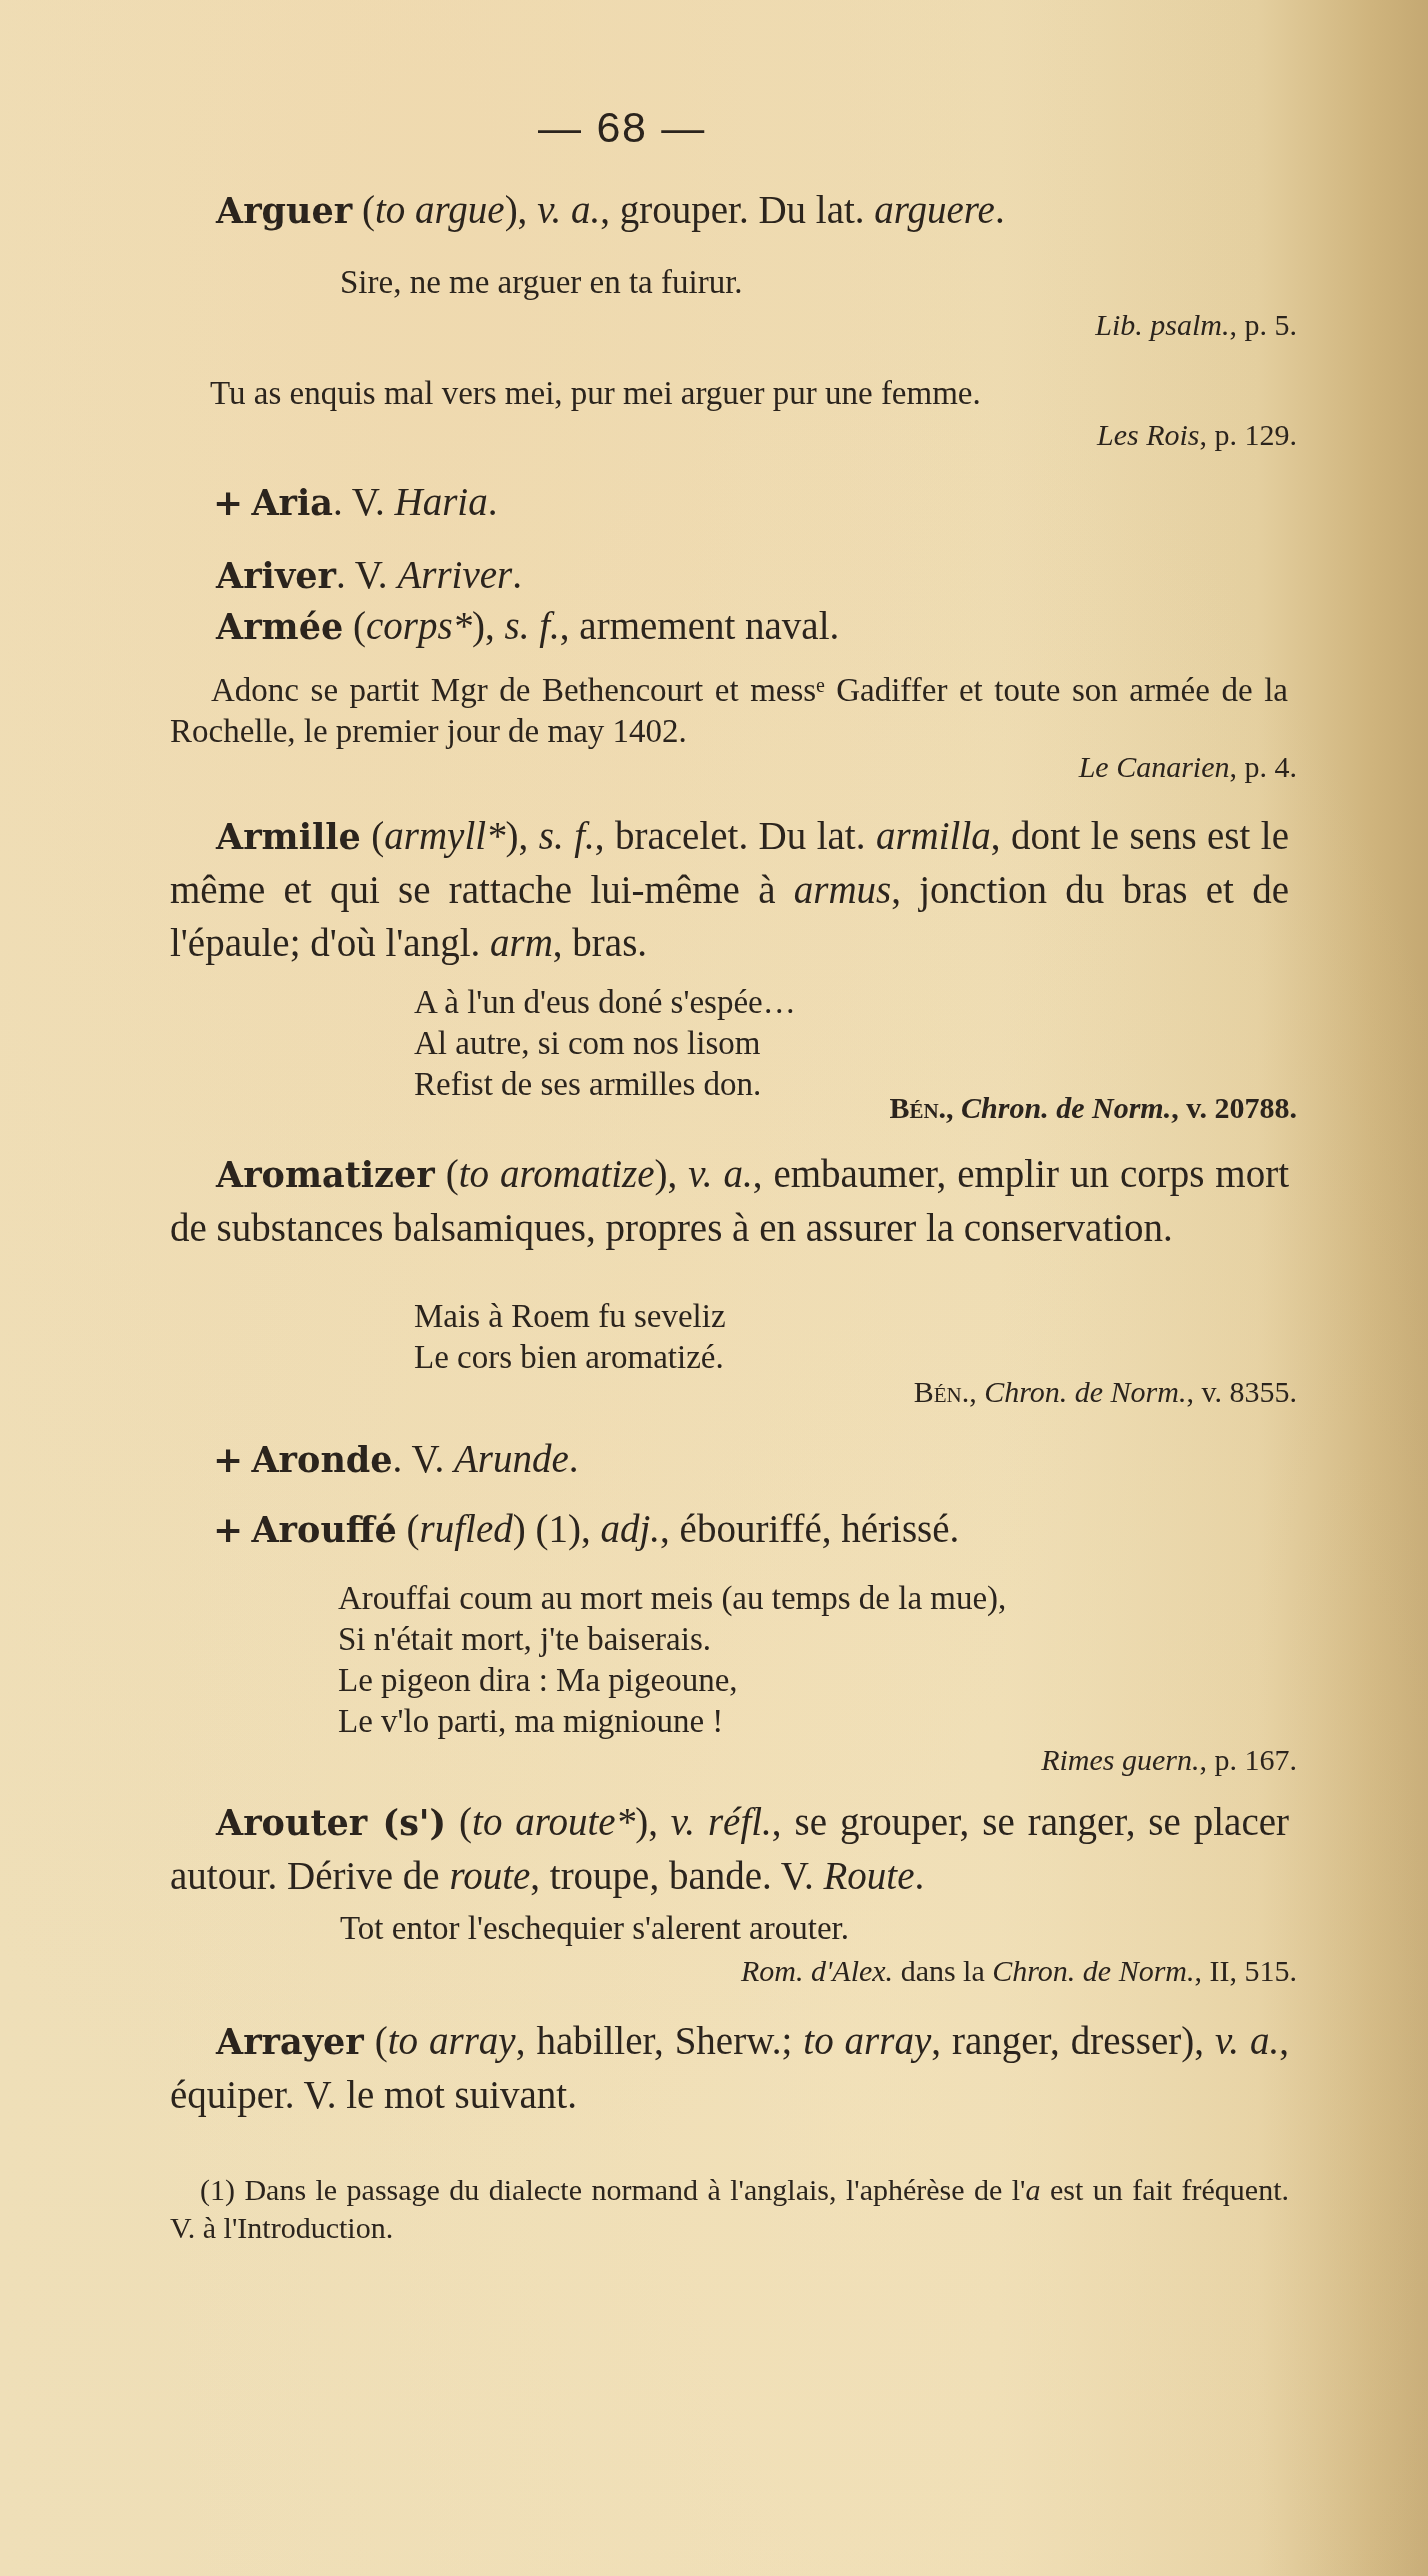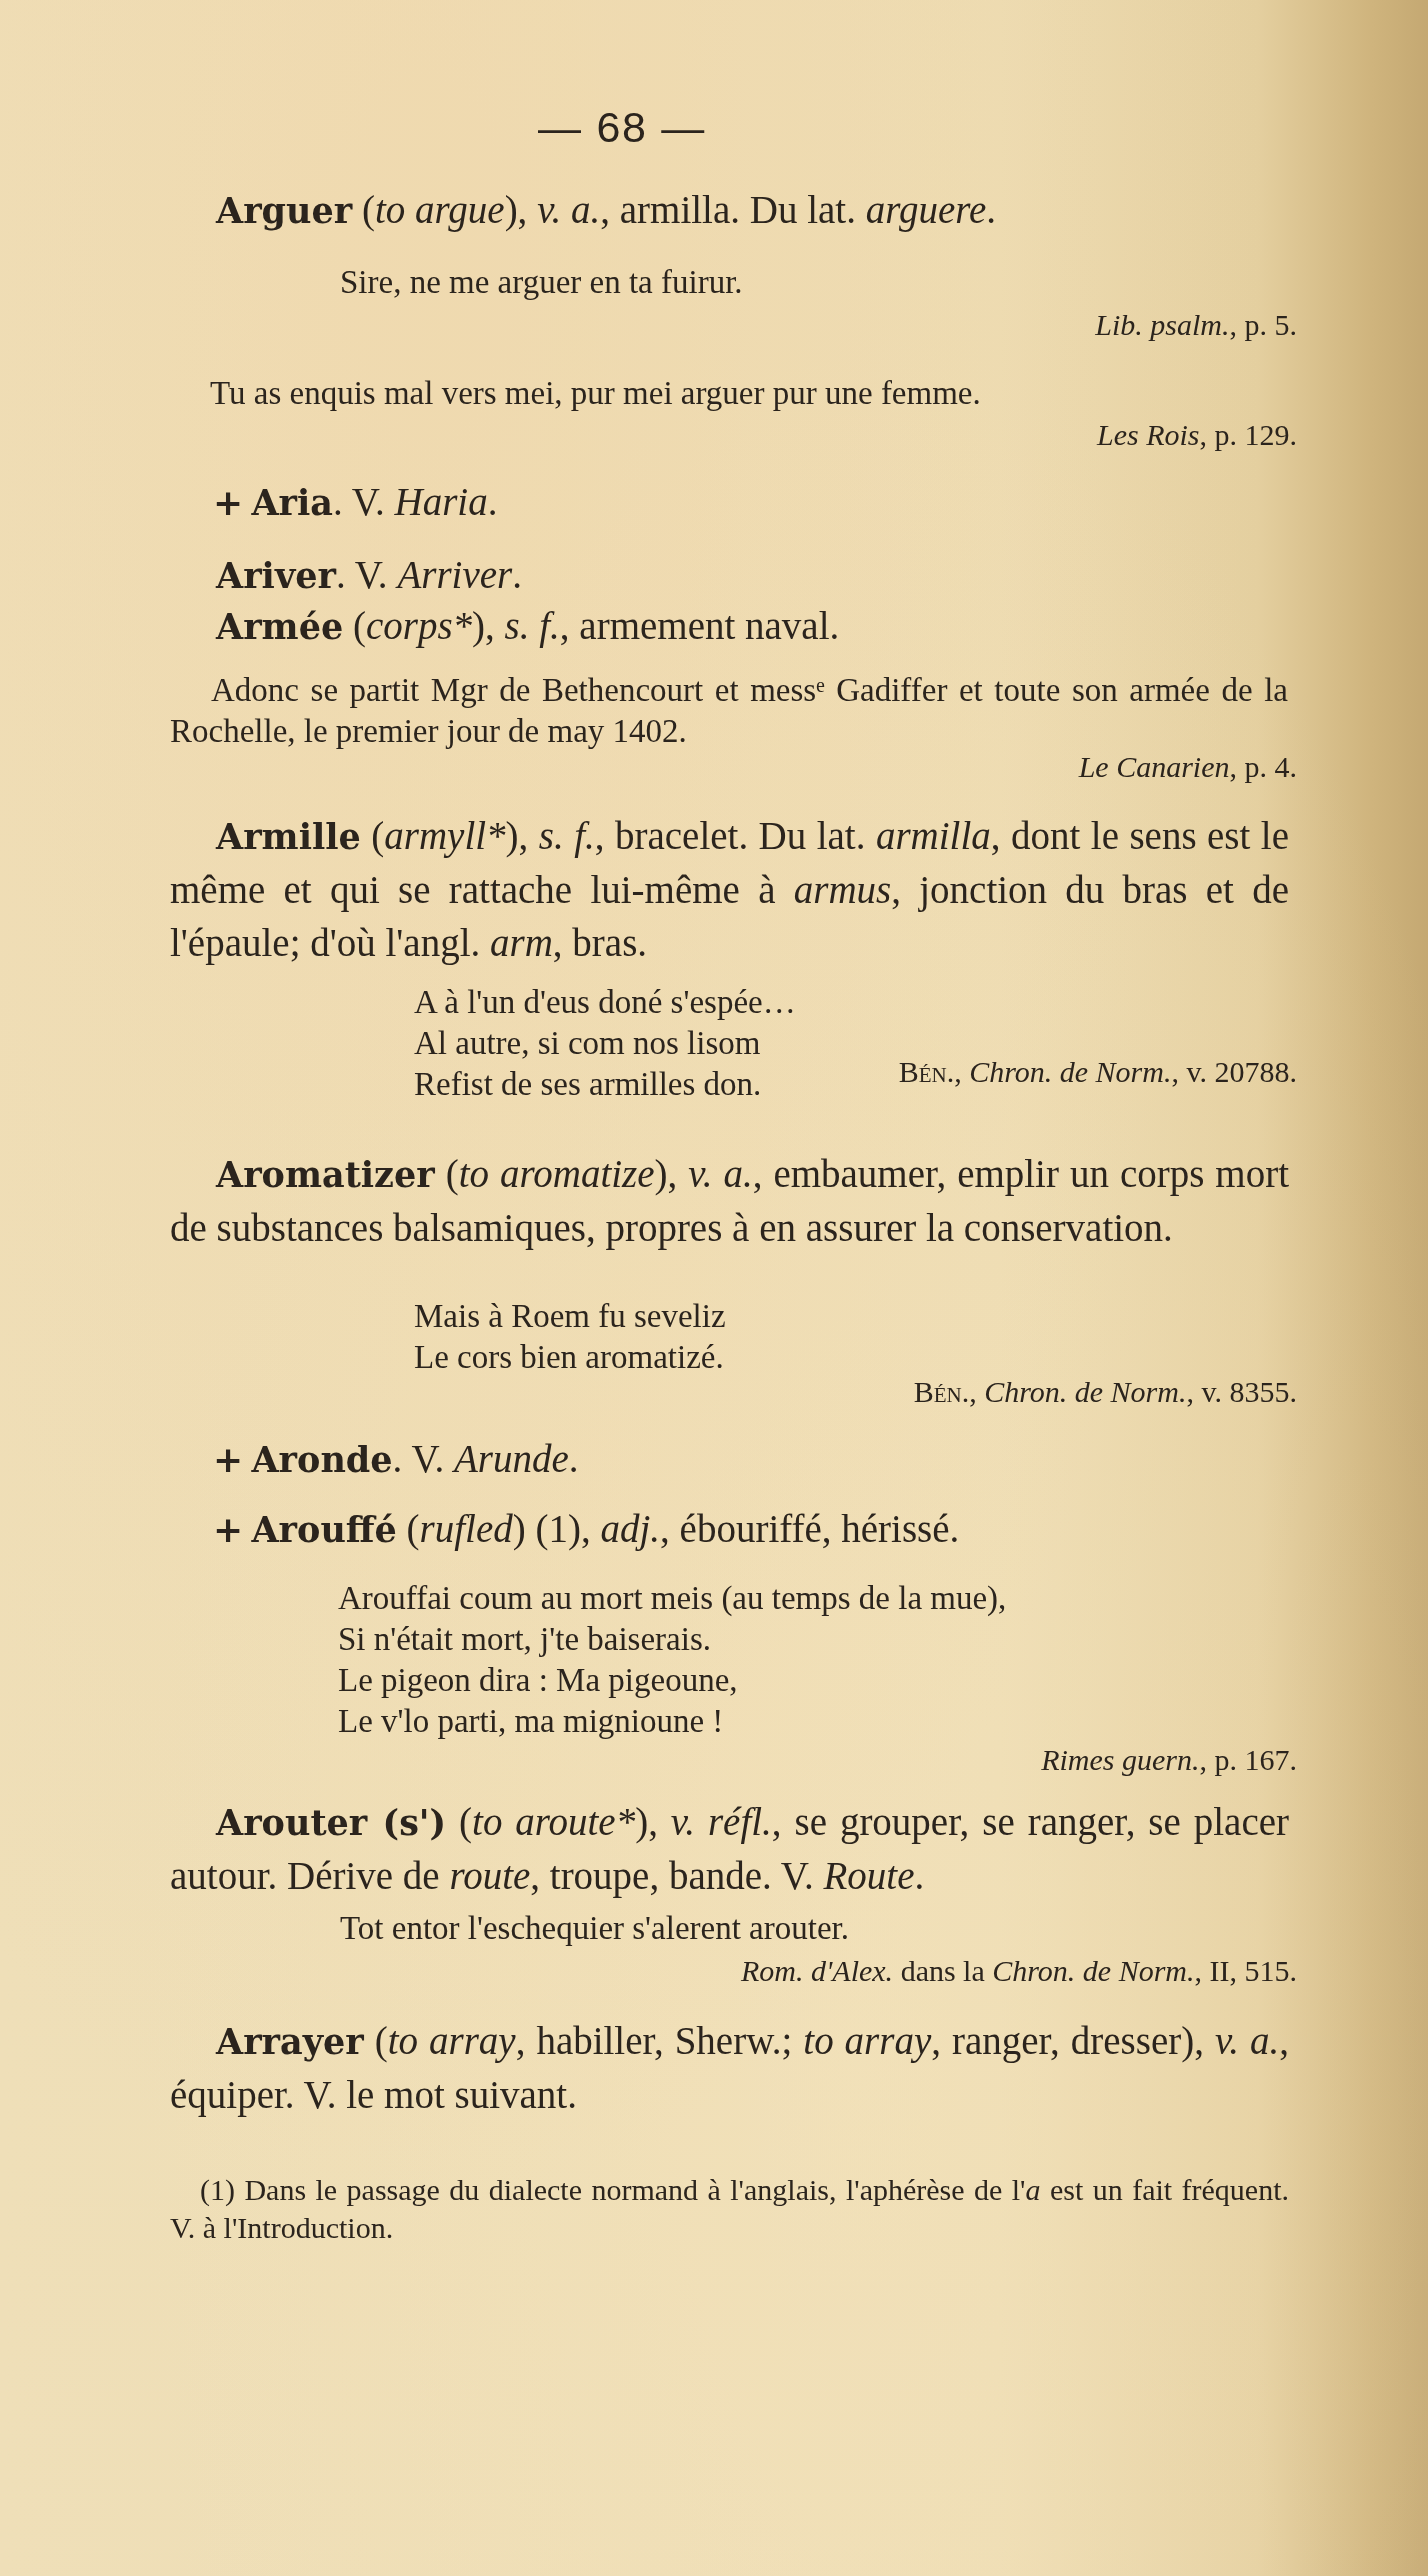--- a/index.html
+++ b/index.html
@@ -57,21 +57,21 @@
     }
   </style>
 </head>
 <body>
 
 <div class="paper"></div>
 
 <div class="page-number">— 68 —</div>
 
 <div class="block entry" style="top:183px;">
-  <span class="hw">Arguer</span><span> (</span><span class="it">to argue</span><span>), </span><span class="it">v. a.</span><span>, armilla. Du lat. </span><span class="it">arguere</span><span>.</span>
+  <span class="hw">Arguer</span><span> (</span><span class="it">to argue</span><span>), </span><span class="it">v. a.</span><span>, grouper. Du lat. </span><span class="it">arguere</span><span>.</span>
 </div>
 <div class="block quote" style="top:262px; left:340px; width:949px;">Sire, ne me arguer en ta fuirur.</div>
 <div class="block cite" style="top:307px;"><span class="it">Lib. psalm.</span><span>, p. 5.</span></div>
 <div class="block quote" style="top:373px; left:210px;">Tu as enquis mal vers mei, pur mei arguer pur une femme.</div>
 <div class="block cite" style="top:417px;"><span class="it">Les Rois</span><span>, p. 129.</span></div>
 
 <div class="block entry" style="top:475px; left:213px;">
   <span class="cross">+</span><span class="hw">Aria</span><span>. V. </span><span class="it">Haria</span><span>.</span>
 </div>
 
@@ -86,21 +86,21 @@
 <div class="block cite" style="top:749px;"><span class="it">Le Canarien</span><span>, p. 4.</span></div>
 
 <div class="block entry" style="top:809px; left:170px; width:1119px; text-indent:46px;">
   <span class="hw">Armille</span><span> (</span><span class="it">armyll*</span><span>), </span><span class="it">s. f.</span><span>, bracelet. Du lat. </span><span class="it">armilla</span><span>, dont le sens est le même et qui se rattache lui-même à </span><span class="it">armus</span><span>, jonction du bras et de l'épaule; d'où l'angl. </span><span class="it">arm</span><span>, bras.</span>
 </div>
 <div class="block quote" style="top:982px; left:414px; width:825px;">
   <div>A à l'un d'eus doné s'espée…</div>
   <div>Al autre, si com nos lisom</div>
   <div>Refist de ses armilles don.</div>
 </div>
-<div class="block cite" style="top:1054px;"><span class="sc">Bén.</span><span>, </span><span class="it">Chron. de Norm.</span><span>, v. 20788.</span></div>
+<div class="block cite" style="top:1090px;font-weight:bold;"><span class="sc">Bén.</span><span>, </span><span class="it">Chron. de Norm.</span><span>, v. 20788.</span></div>
 
 <div class="block entry" style="top:1147px; left:170px; width:1119px; text-indent:46px;">
   <span class="hw">Aromatizer</span><span> (</span><span class="it">to aromatize</span><span>), </span><span class="it">v. a.</span><span>, embaumer, emplir un corps mort de substances balsamiques, propres à en assurer la conservation.</span>
 </div>
 <div class="block quote" style="top:1296px; left:414px; width:825px;">
   <div>Mais à Roem fu seveliz</div>
   <div>Le cors bien aromatizé.</div>
 </div>
 <div class="block cite" style="top:1374px;"><span class="sc">Bén.</span><span>, </span><span class="it">Chron. de Norm.</span><span>, v. 8355.</span></div>
 

